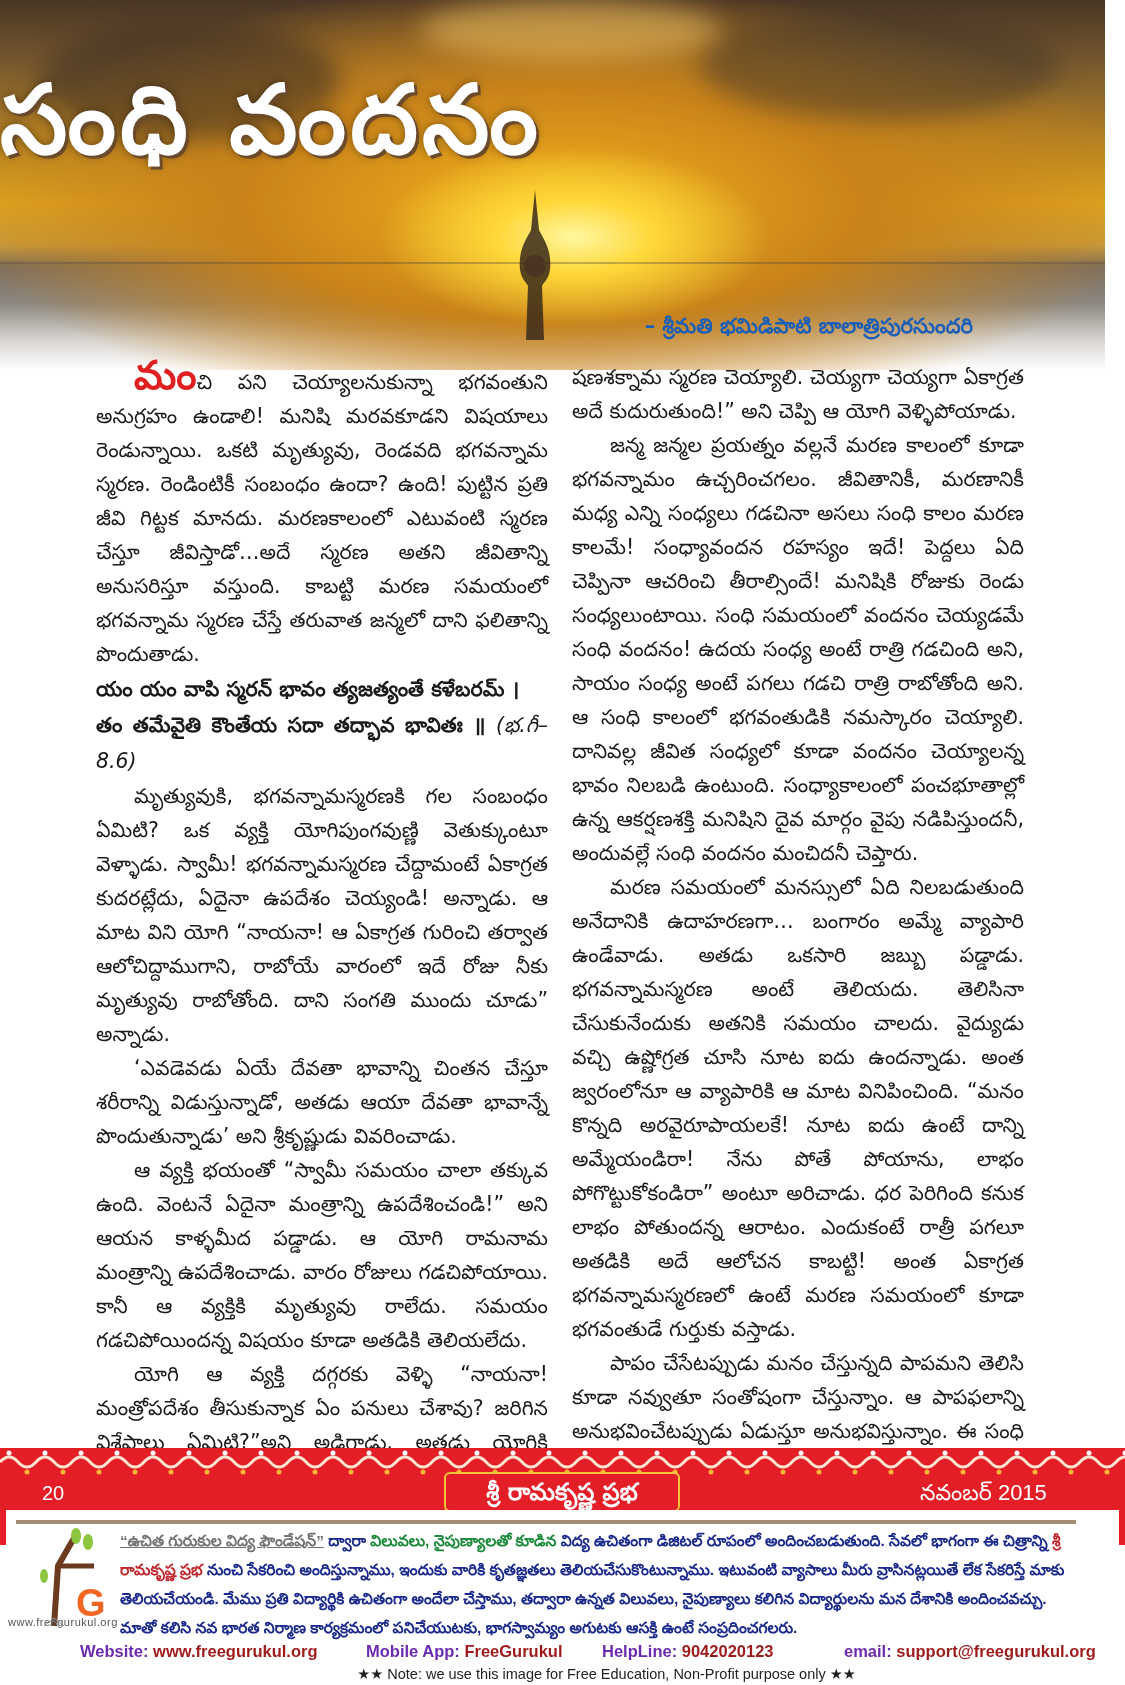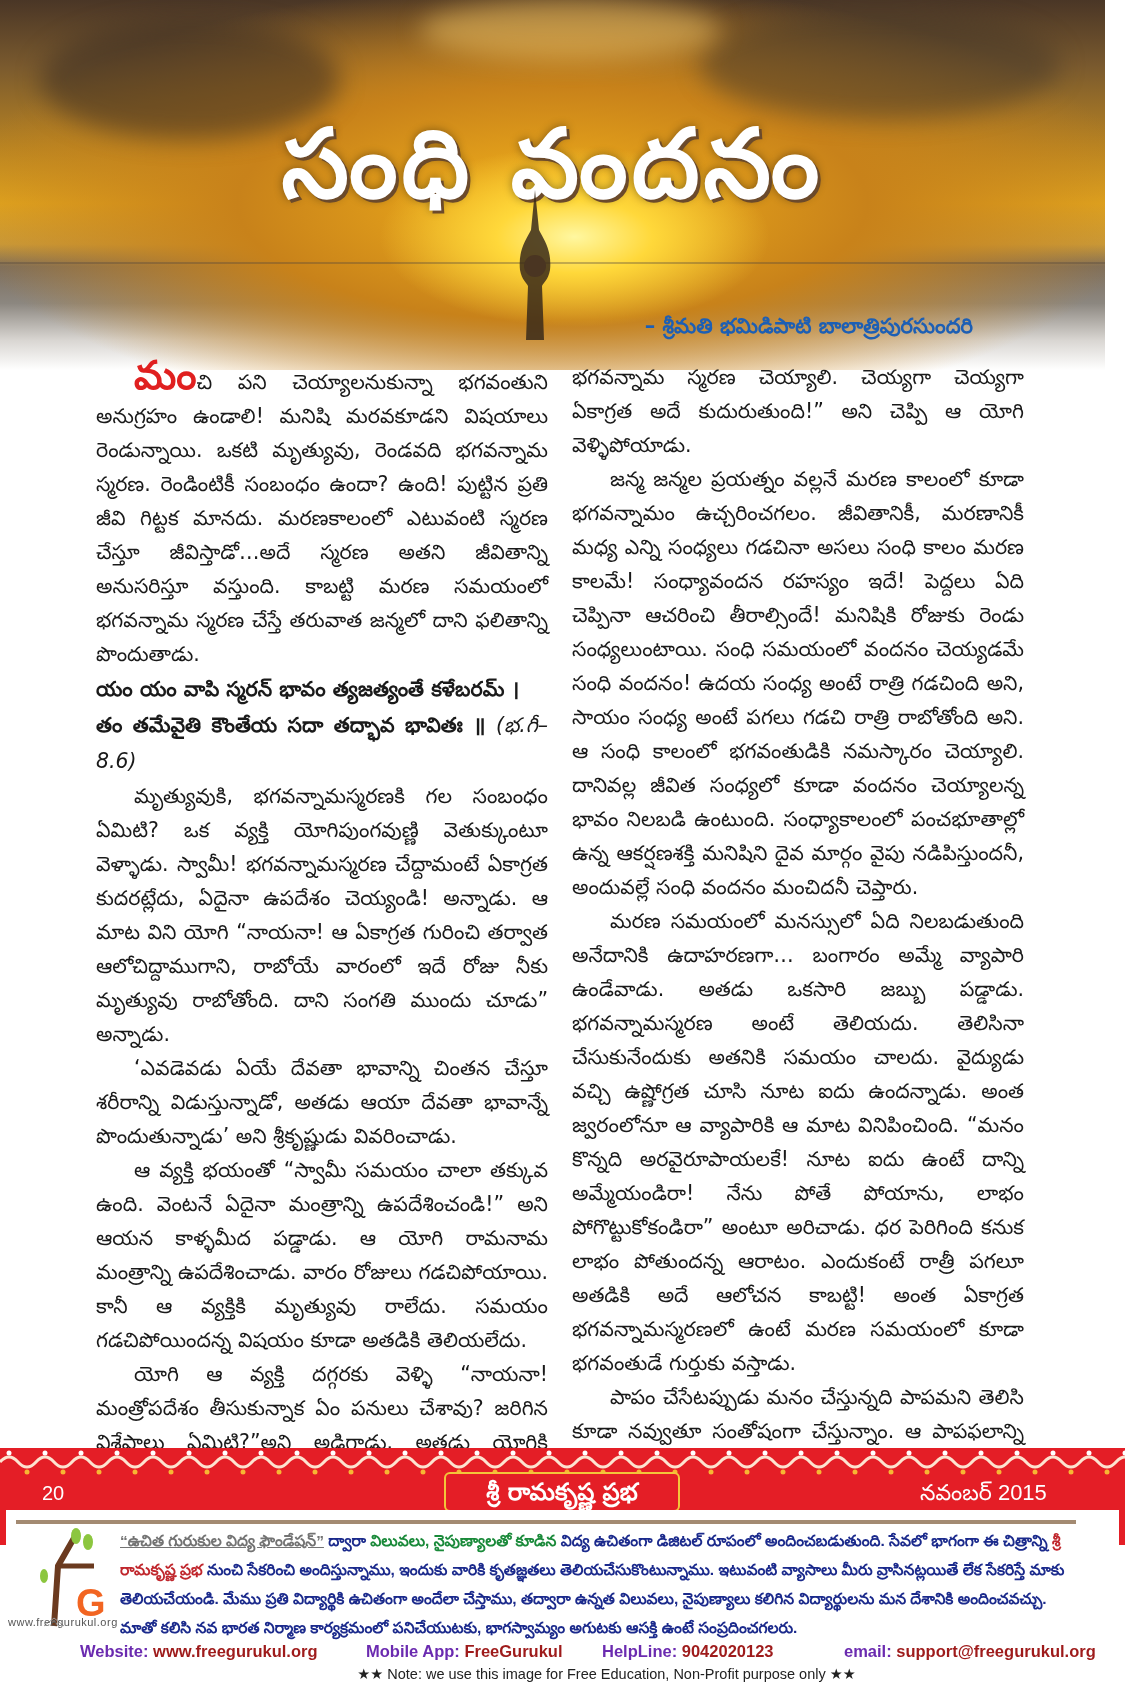--- a/index.html
+++ b/index.html
@@ -7,22 +7,22 @@
 
   
   .hero { position:absolute; left:0; top:0; width:1105px; height:370px; overflow:hidden;
     background:
       radial-gradient(ellipse 260px 120px at 52% 64%, #fff7a0 0%, #ffd83a 30%, rgba(240,170,20,0.0) 75%),
       radial-gradient(ellipse 700px 260px at 50% 55%, #f3b21b 0%, #c8821a 45%, rgba(90,60,30,0) 85%),
       linear-gradient(180deg, #4a3626 0%, #7a5a2e 18%, #b98422 40%, #e0a41f 55%, #c99a3a 66%, #7d6e5c 72%, #8c8780 82%, #d9d6d2 92%, #ffffff 100%);
   }
   .hero .cloud { position:absolute; border-radius:50%; filter:blur(12px); }
   .hero .horizon { position:absolute; left:0; right:0; top:262px; height:2px; background:rgba(80,70,60,0.35); }
-  .hero-title { position:absolute; left:0; width:100%; top:64px; text-align:center; font-size:96px; font-weight:bold; color:#ffffff;
-    letter-spacing:4px; text-shadow:3px 3px 0 #6b4a2b, 0 0 10px rgba(0,0,0,0.4); font-family:"DejaVu Sans", sans-serif;margin-top:44px; }
+  .hero-title { position:absolute; left:0; width:100%; top:64px; font-size:96px; font-weight:bold; color:#ffffff;
+    letter-spacing:4px; text-shadow:3px 3px 0 #6b4a2b, 0 0 10px rgba(0,0,0,0.4); font-family:"DejaVu Sans", sans-serif; }
   .figure { position:absolute; left:492px; top:190px; width:86px; height:150px; }
   .author { position:absolute; right:132px; top:314px; font-size:21px; color:#1d5fb4; font-weight:bold; }
 
   
   .col { position:absolute; top:360px; width:452px; font-size:20.5px; line-height:34px; text-align:justify; color:#1a1a1a; }
   .col.left { left:96px; }
   .col.right { left:572px; }
   .col p { margin:0; }
   .col p.indent { text-indent:38px; }
   .dropcap { color:#e02020; font-size:40px; font-weight:bold; line-height:30px; }
@@ -78,21 +78,21 @@
     <span>తం తమేవైతి కౌంతేయ సదా తద్భావ భావితః ॥</span>
     <span class="ref">(భ.గీ–8.6)</span>
   </p>
   <p class="indent">మృత్యువుకి, భగవన్నామస్మరణకి గల సంబంధం ఏమిటి? ఒక వ్యక్తి యోగిపుంగవుణ్ణి వెతుక్కుంటూ వెళ్ళాడు. స్వామీ! భగవన్నామస్మరణ చేద్దామంటే ఏకాగ్రత కుదరట్లేదు, ఏదైనా ఉపదేశం చెయ్యండి! అన్నాడు. ఆ మాట విని యోగి “నాయనా! ఆ ఏకాగ్రత గురించి తర్వాత ఆలోచిద్దాముగాని, రాబోయే వారంలో ఇదే రోజు నీకు మృత్యువు రాబోతోంది. దాని సంగతి ముందు చూడు” అన్నాడు.</p>
   <p class="indent">‘ఎవడెవడు ఏయే దేవతా భావాన్ని చింతన చేస్తూ శరీరాన్ని విడుస్తున్నాడో, అతడు ఆయా దేవతా భావాన్నే పొందుతున్నాడు’ అని శ్రీకృష్ణుడు వివరించాడు.</p>
   <p class="indent">ఆ వ్యక్తి భయంతో “స్వామీ సమయం చాలా తక్కువ ఉంది. వెంటనే ఏదైనా మంత్రాన్ని ఉపదేశించండి!” అని ఆయన కాళ్ళమీద పడ్డాడు. ఆ యోగి రామనామ మంత్రాన్ని ఉపదేశించాడు. వారం రోజులు గడచిపోయాయి. కానీ ఆ వ్యక్తికి మృత్యువు రాలేదు. సమయం గడచిపోయిందన్న విషయం కూడా అతడికి తెలియలేదు.</p>
   <p class="indent">యోగి ఆ వ్యక్తి దగ్గరకు వెళ్ళి “నాయనా! మంత్రోపదేశం తీసుకున్నాక ఏం పనులు చేశావు? జరిగిన విశేషాలు ఏమిటి?”అని అడిగాడు. అతడు యోగికి నమస్కరించి “స్వామీ! నాకు ఎక్కడ ఏం జరుగుతుందో తెలియలేదు. నేను కూడా రామనామస్మరణ చేసుకుంటూ దేన్నీ పట్టించుకోలేదు!” అన్నాడు. “నాయనా! మృత్యువు ఎప్పుడు వస్తుందో తెలియదు. కానీ ఎప్పుడో ఒకప్పుడు వస్తుంది అని తెలుసు కనుక, నిరంతరం</p>
 </div>
 
 <div class="col right">
-  <p>భగవన్నామ స్మరణ చెయ్యాలి. చెయ్యగా చెయ్యగా ఏకాగ్రత అదే కుదురుతుంది!” అని చెప్పి ఆ యోగి వెళ్ళిపోయాడు.</p>
+  <p>షణశక్నామ స్మరణ చెయ్యాలి. చెయ్యగా చెయ్యగా ఏకాగ్రత అదే కుదురుతుంది!” అని చెప్పి ఆ యోగి వెళ్ళిపోయాడు.</p>
   <p class="indent">జన్మ జన్మల ప్రయత్నం వల్లనే మరణ కాలంలో కూడా భగవన్నామం ఉచ్చరించగలం. జీవితానికీ, మరణానికీ మధ్య ఎన్ని సంధ్యలు గడచినా అసలు సంధి కాలం మరణ కాలమే! సంధ్యావందన రహస్యం ఇదే! పెద్దలు ఏది చెప్పినా ఆచరించి తీరాల్సిందే! మనిషికి రోజుకు రెండు సంధ్యలుంటాయి. సంధి సమయంలో వందనం చెయ్యడమే సంధి వందనం! ఉదయ సంధ్య అంటే రాత్రి గడచింది అని, సాయం సంధ్య అంటే పగలు గడచి రాత్రి రాబోతోంది అని. ఆ సంధి కాలంలో భగవంతుడికి నమస్కారం చెయ్యాలి. దానివల్ల జీవిత సంధ్యలో కూడా వందనం చెయ్యాలన్న భావం నిలబడి ఉంటుంది. సంధ్యాకాలంలో పంచభూతాల్లో ఉన్న ఆకర్షణశక్తి మనిషిని దైవ మార్గం వైపు నడిపిస్తుందనీ, అందువల్లే సంధి వందనం మంచిదనీ చెప్తారు.</p>
   <p class="indent">మరణ సమయంలో మనస్సులో ఏది నిలబడుతుంది అనేదానికి ఉదాహరణగా… బంగారం అమ్మే వ్యాపారి ఉండేవాడు. అతడు ఒకసారి జబ్బు పడ్డాడు. భగవన్నామస్మరణ అంటే తెలియదు. తెలిసినా చేసుకునేందుకు అతనికి సమయం చాలదు. వైద్యుడు వచ్చి ఉష్ణోగ్రత చూసి నూట ఐదు ఉందన్నాడు. అంత జ్వరంలోనూ ఆ వ్యాపారికి ఆ మాట వినిపించింది. “మనం కొన్నది అరవైరూపాయలకే! నూట ఐదు ఉంటే దాన్ని అమ్మేయండిరా! నేను పోతే పోయాను, లాభం పోగొట్టుకోకండిరా” అంటూ అరిచాడు. ధర పెరిగింది కనుక లాభం పోతుందన్న ఆరాటం. ఎందుకంటే రాత్రీ పగలూ అతడికి అదే ఆలోచన కాబట్టి! అంత ఏకాగ్రత భగవన్నామస్మరణలో ఉంటే మరణ సమయంలో కూడా భగవంతుడే గుర్తుకు వస్తాడు.</p>
   <p class="indent"><span>పాపం చేసేటప్పుడు మనం చేస్తున్నది పాపమని తెలిసి కూడా నవ్వుతూ సంతోషంగా చేస్తున్నాం. ఆ పాపఫలాన్ని అనుభవించేటప్పుడు ఏడుస్తూ అనుభవిస్తున్నాం. ఈ సంధి వందనం గురించి తెలుసుకుంటే నిరంతర భగవన్నామస్మరణ మన ప్రమేయం లేకుండానే మరణ సమయంలో కూడా దానంతట అదే జరుగుతుంది.</span> <span class="endmark">❖</span></p>
 </div>
 
 <div class="band">
   <svg class="band-waves" viewBox="0 0 1125 30" preserveAspectRatio="none">
     <path id="wave" d="M0 14 Q 9 4 18 14 T 36 14 Q 45 4 54 14 T 72 14 Q 81 4 90 14 T 108 14 Q 117 4 126 14 T 144 14 Q 153 4 162 14 T 180 14 Q 189 4 198 14 T 216 14 Q 225 4 234 14 T 252 14 Q 261 4 270 14 T 288 14 Q 297 4 306 14 T 324 14 Q 333 4 342 14 T 360 14 Q 369 4 378 14 T 396 14 Q 405 4 414 14 T 432 14 Q 441 4 450 14 T 468 14 Q 477 4 486 14 T 504 14 Q 513 4 522 14 T 540 14 Q 549 4 558 14 T 576 14 Q 585 4 594 14 T 612 14 Q 621 4 630 14 T 648 14 Q 657 4 666 14 T 684 14 Q 693 4 702 14 T 720 14 Q 729 4 738 14 T 756 14 Q 765 4 774 14 T 792 14 Q 801 4 810 14 T 828 14 Q 837 4 846 14 T 864 14 Q 873 4 882 14 T 900 14 Q 909 4 918 14 T 936 14 Q 945 4 954 14 T 972 14 Q 981 4 990 14 T 1008 14 Q 1017 4 1026 14 T 1044 14 Q 1053 4 1062 14 T 1080 14 Q 1089 4 1098 14 T 1116 14 Q 1125 4 1134 14 T 1152 14" fill="none" stroke="#fde3d0" stroke-width="3"></path>
     <g id="dots">
         <circle cx="9" cy="5" r="2.5" fill="#ffffff"></circle>

